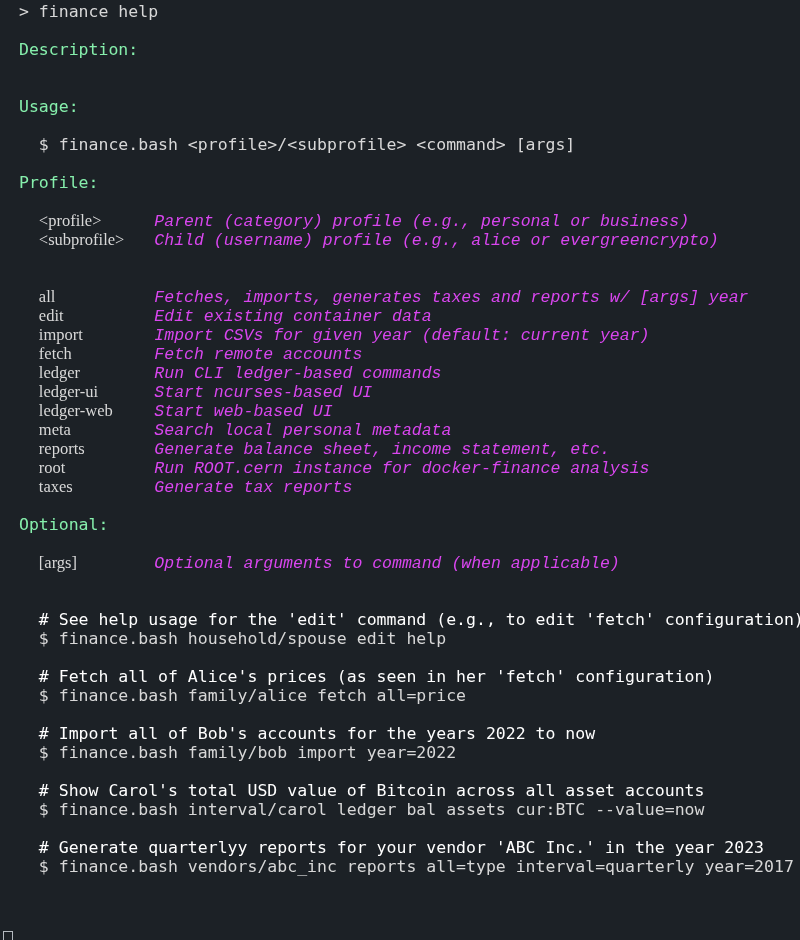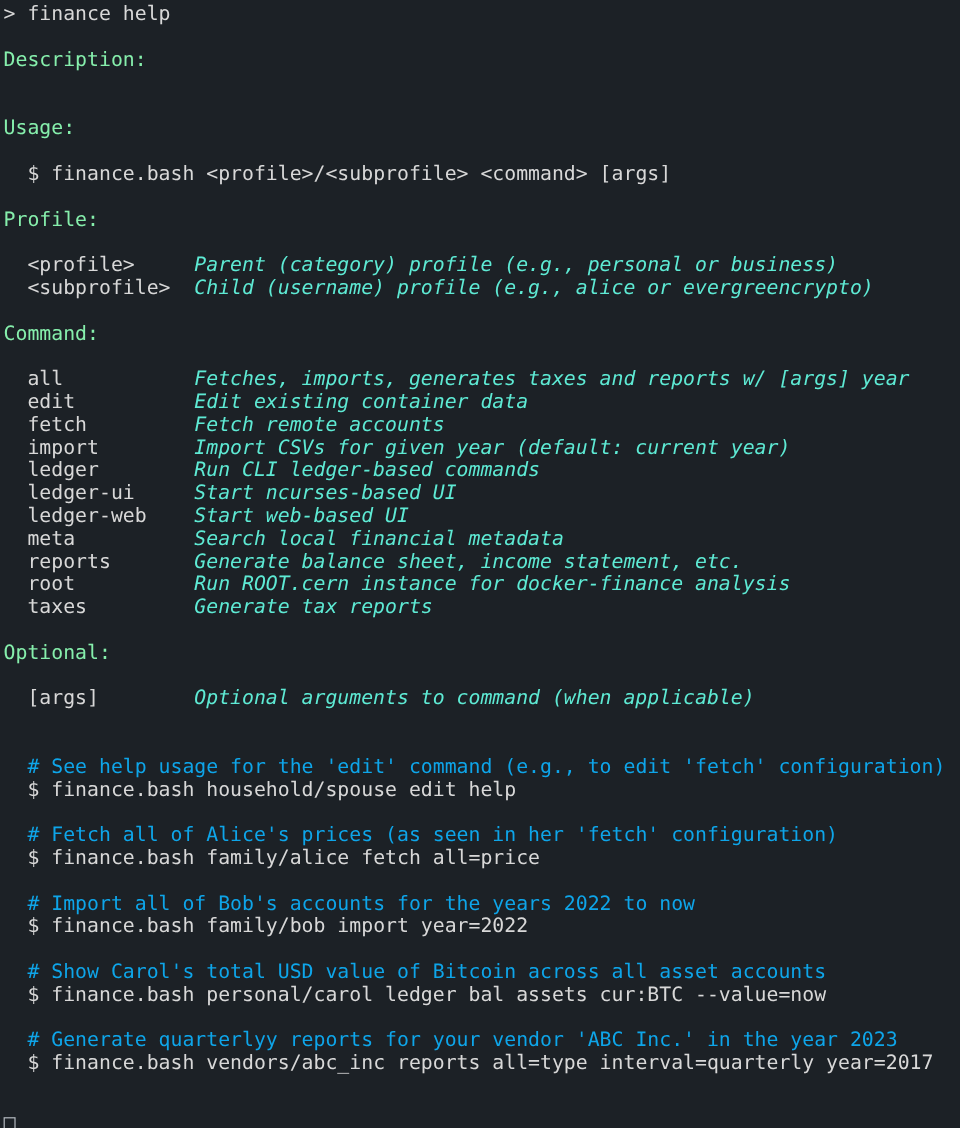--- a/index.html
+++ b/index.html
@@ -14,28 +14,29 @@
     position: relative;
     width: 100%; height: 100%;
     padding: 2px 0 0 3px;
     box-sizing: border-box;
   }
   .line {
     height: 19px;
     line-height: 19px;
     white-space: pre;
     color: #d8d8d8;
+    margin-left: 16px;
   }
   .line.blank {  }
   .line.header { color: #86efac; }
-  .line.comment { color: #0ea5e9; }
+  .line.comment { color: #ffffff; }
   .line.indent { padding-left: 2ch; }
   .entry { padding-left: 2ch; }
-  .entry .name { display: inline-block; width: 14ch; color: #d8d8d8; vertical-align: top; }
-  .entry .desc { color: #5eead4; font-style: italic; }
+  .entry .name { display: inline-block; width: 14ch; color: #d8d8d8; vertical-align: top; font-family: Liberation Serif, serif; }
+  .entry .desc { color: #d946ef; font-style: italic; font-family: Liberation Mono, monospace; }
   .cursor {
     position: absolute;
     left: 3px; top: 931px;
     width: 10px; height: 15px;
     border: 1px solid #b4bac0;
     box-sizing: border-box;
     background: transparent;
   }
 </style>
 </head>
@@ -54,30 +55,29 @@
   <div class="line blank"></div>
   <div class="line indent">$ finance.bash &lt;profile&gt;/&lt;subprofile&gt; &lt;command&gt; [args]</div>
   <div class="line blank"></div>
 
   <div class="line header">Profile:</div>
   <div class="line blank"></div>
   <div class="line entry"><span class="name">&lt;profile&gt;</span><span class="desc">Parent (category) profile (e.g., personal or business)</span></div>
   <div class="line entry"><span class="name">&lt;subprofile&gt;</span><span class="desc">Child (username) profile (e.g., alice or evergreencrypto)</span></div>
   <div class="line blank"></div>
 
-  <div class="line header">Command:</div>
   <div class="line blank"></div>
   <div class="line entry"><span class="name">all</span><span class="desc">Fetches, imports, generates taxes and reports w/ [args] year</span></div>
   <div class="line entry"><span class="name">edit</span><span class="desc">Edit existing container data</span></div>
+  <div class="line entry"><span class="name">import</span><span class="desc">Import CSVs for given year (default: current year)</span></div>
   <div class="line entry"><span class="name">fetch</span><span class="desc">Fetch remote accounts</span></div>
-  <div class="line entry"><span class="name">import</span><span class="desc">Import CSVs for given year (default: current year)</span></div>
   <div class="line entry"><span class="name">ledger</span><span class="desc">Run CLI ledger-based commands</span></div>
   <div class="line entry"><span class="name">ledger-ui</span><span class="desc">Start ncurses-based UI</span></div>
   <div class="line entry"><span class="name">ledger-web</span><span class="desc">Start web-based UI</span></div>
-  <div class="line entry"><span class="name">meta</span><span class="desc">Search local financial metadata</span></div>
+  <div class="line entry"><span class="name">meta</span><span class="desc">Search local personal metadata</span></div>
   <div class="line entry"><span class="name">reports</span><span class="desc">Generate balance sheet, income statement, etc.</span></div>
   <div class="line entry"><span class="name">root</span><span class="desc">Run ROOT.cern instance for docker-finance analysis</span></div>
   <div class="line entry"><span class="name">taxes</span><span class="desc">Generate tax reports</span></div>
   <div class="line blank"></div>
 
   <div class="line header">Optional:</div>
   <div class="line blank"></div>
   <div class="line entry"><span class="name">[args]</span><span class="desc">Optional arguments to command (when applicable)</span></div>
   <div class="line blank"></div>
 
@@ -89,20 +89,20 @@
 
   <div class="line indent comment"># Fetch all of Alice's prices (as seen in her 'fetch' configuration)</div>
   <div class="line indent">$ finance.bash family/alice fetch all=price</div>
   <div class="line blank"></div>
 
   <div class="line indent comment"># Import all of Bob's accounts for the years 2022 to now</div>
   <div class="line indent">$ finance.bash family/bob import year=2022</div>
   <div class="line blank"></div>
 
   <div class="line indent comment"># Show Carol's total USD value of Bitcoin across all asset accounts</div>
-  <div class="line indent">$ finance.bash personal/carol ledger bal assets cur:BTC --value=now</div>
+  <div class="line indent">$ finance.bash interval/carol ledger bal assets cur:BTC --value=now</div>
   <div class="line blank"></div>
 
   <div class="line indent comment"># Generate quarterlyy reports for your vendor 'ABC Inc.' in the year 2023</div>
   <div class="line indent">$ finance.bash vendors/abc_inc reports all=type interval=quarterly year=2017</div>
 
   <div class="cursor"></div>
 </div>
 
 </body></html>

